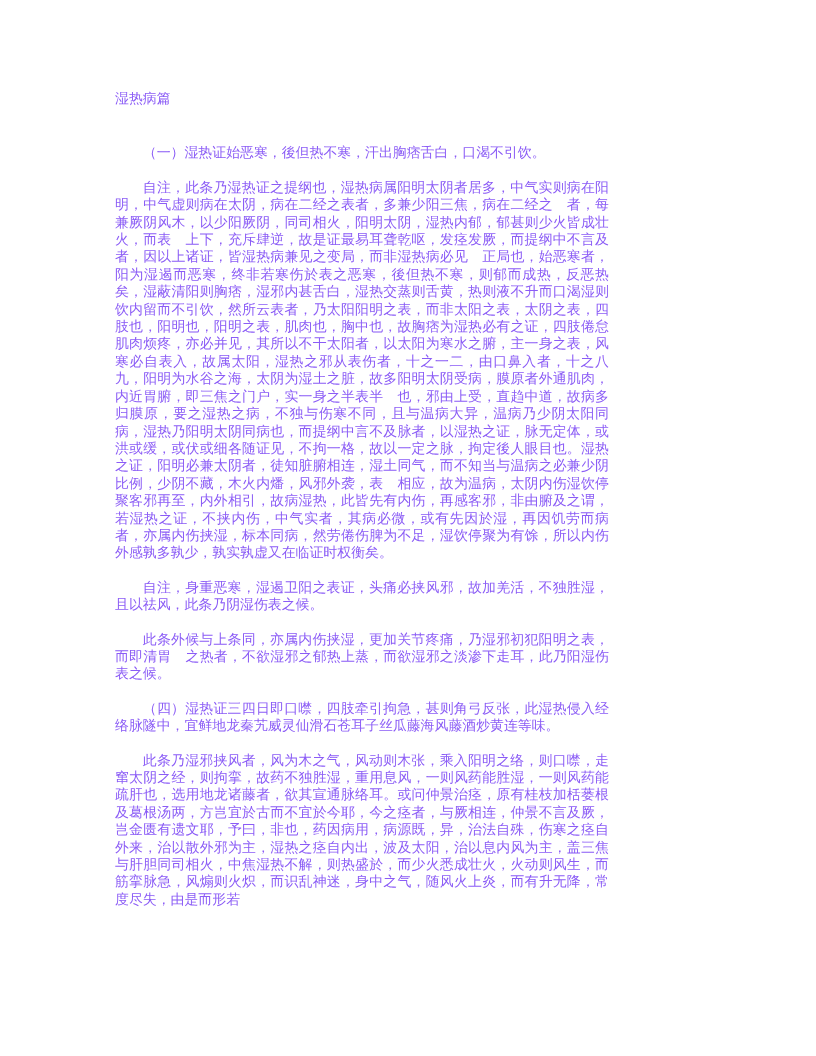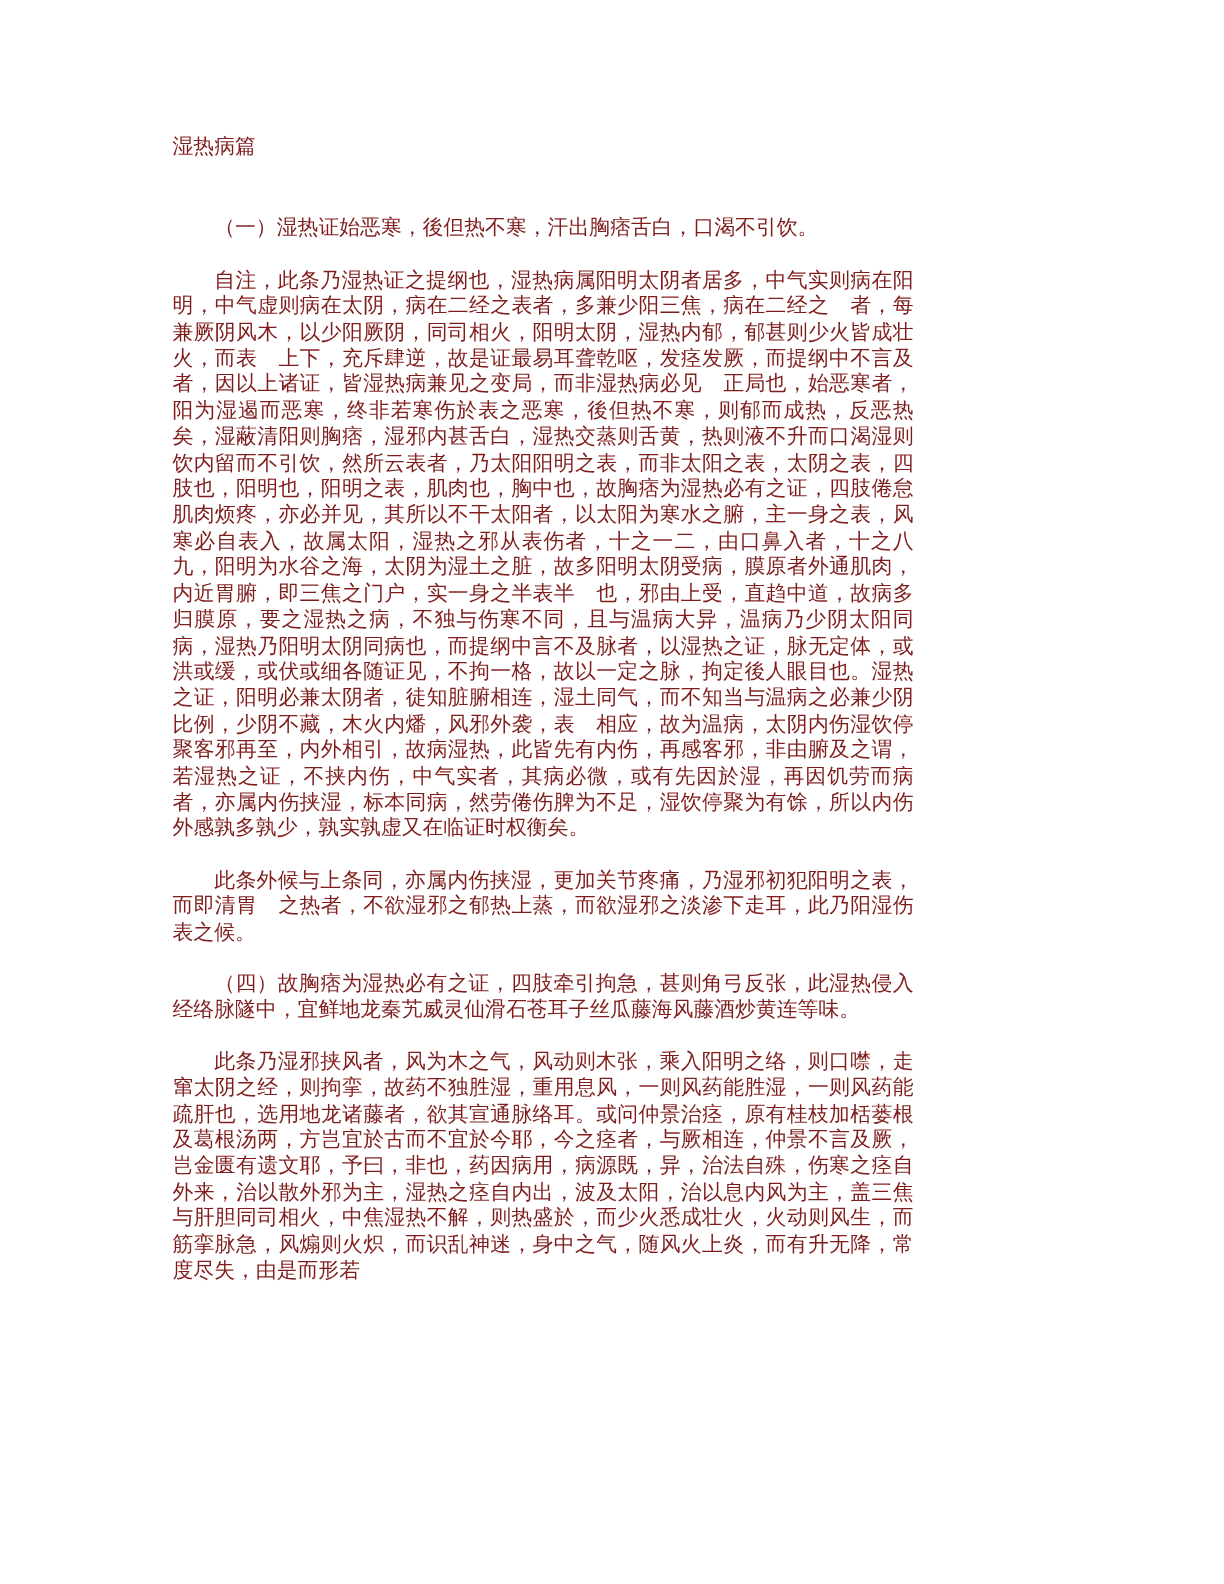--- a/index.html
+++ b/index.html
@@ -11,21 +11,21 @@
     width: 816px;
     height: 1056px;
     overflow: hidden;
   }
   .page {
     box-sizing: border-box;
     width: 725px;
     height: 1056px;
     padding: 90px 116px 30px 115px;
     background: #ffffff;
-    color: #7f1d1d;
+    color: #8b5cf6;
     font-family: "DejaVu Serif", "Liberation Serif", serif;
     font-size: 13.9px;
     line-height: 17.4px;
     overflow: hidden;
   }
   .doc-title {
     font-size: 13.9px;
     font-weight: normal;
     margin: 0 0 38px 0;
     padding: 0;
@@ -43,20 +43,21 @@
 <body>
 
 <main class="page">
   <h1 class="doc-title">湿热病篇</h1>
 
   <p class="para">（一）湿热证始恶寒，後但热不寒，汗出胸痞舌白，口渴不引饮。</p>
 
   <p class="para">自注，此条乃湿热证之提纲也，湿热病属阳明太阴者居多，中气实则病在阳明，中气虚则病在太阴，病在二经之表者，多兼少阳三焦，病在二经之　者，每兼厥阴风木，以少阳厥阴，同司相火，阳明太阴，湿热内郁，郁甚则少火皆成壮火，而表　上下，充斥肆逆，故是证最易耳聋乾呕，发痉发厥，而提纲中不言及者，因以上诸证，皆湿热病兼见之变局，而非湿热病必见　正局也，始恶寒者，阳为湿遏而恶寒，终非若寒伤於表之恶寒，後但热不寒，则郁而成热，反恶热矣，湿蔽清阳则胸痞，湿邪内甚舌白，湿热交蒸则舌黄，热则液不升而口渴湿则饮内留而不引饮，然所云表者，乃太阳阳明之表，而非太阳之表，太阴之表，四肢也，阳明也，阳明之表，肌肉也，胸中也，故胸痞为湿热必有之证，四肢倦怠肌肉烦疼，亦必并见，其所以不干太阳者，以太阳为寒水之腑，主一身之表，风寒必自表入，故属太阳，湿热之邪从表伤者，十之一二，由口鼻入者，十之八九，阳明为水谷之海，太阴为湿土之脏，故多阳明太阴受病，膜原者外通肌肉，内近胃腑，即三焦之门户，实一身之半表半　也，邪由上受，直趋中道，故病多归膜原，要之湿热之病，不独与伤寒不同，且与温病大异，温病乃少阴太阳同病，湿热乃阳明太阴同病也，而提纲中言不及脉者，以湿热之证，脉无定体，或洪或缓，或伏或细各随证见，不拘一格，故以一定之脉，拘定後人眼目也。湿热之证，阳明必兼太阴者，徒知脏腑相连，湿土同气，而不知当与温病之必兼少阴比例，少阴不藏，木火内燔，风邪外袭，表　相应，故为温病，太阴内伤湿饮停聚客邪再至，内外相引，故病湿热，此皆先有内伤，再感客邪，非由腑及之谓，若湿热之证，不挟内伤，中气实者，其病必微，或有先因於湿，再因饥劳而病者，亦属内伤挟湿，标本同病，然劳倦伤脾为不足，湿饮停聚为有馀，所以内伤外感孰多孰少，孰实孰虚又在临证时权衡矣。</p>
 
 
+  <p class="para">自注，身重恶寒，湿遏卫阳之表证，头痛必挟风邪，故加羌活，不独胜湿，且以祛风，此条乃阴湿伤表之候。</p>
 
 
   <p class="para">此条外候与上条同，亦属内伤挟湿，更加关节疼痛，乃湿邪初犯阳明之表，而即清胃　之热者，不欲湿邪之郁热上蒸，而欲湿邪之淡渗下走耳，此乃阳湿伤表之候。</p>
 
-  <p class="para">（四）故胸痞为湿热必有之证，四肢牵引拘急，甚则角弓反张，此湿热侵入经络脉隧中，宜鲜地龙秦艽威灵仙滑石苍耳子丝瓜藤海风藤酒炒黄连等味。</p>
+  <p class="para">（四）湿热证三四日即口噤，四肢牵引拘急，甚则角弓反张，此湿热侵入经络脉隧中，宜鲜地龙秦艽威灵仙滑石苍耳子丝瓜藤海风藤酒炒黄连等味。</p>
 
   <p class="para">此条乃湿邪挟风者，风为木之气，风动则木张，乘入阳明之络，则口噤，走窜太阴之经，则拘挛，故药不独胜湿，重用息风，一则风药能胜湿，一则风药能疏肝也，选用地龙诸藤者，欲其宣通脉络耳。或问仲景治痉，原有桂枝加栝蒌根及葛根汤两，方岂宜於古而不宜於今耶，今之痉者，与厥相连，仲景不言及厥，岂金匮有遗文耶，予曰，非也，药因病用，病源既，异，治法自殊，伤寒之痉自外来，治以散外邪为主，湿热之痉自内出，波及太阳，治以息内风为主，盖三焦与肝胆同司相火，中焦湿热不解，则热盛於，而少火悉成壮火，火动则风生，而筋挛脉急，风煽则火炽，而识乱神迷，身中之气，随风火上炎，而有升无降，常度尽失，由是而形若</p>
 </main>
 
 </body></html>

